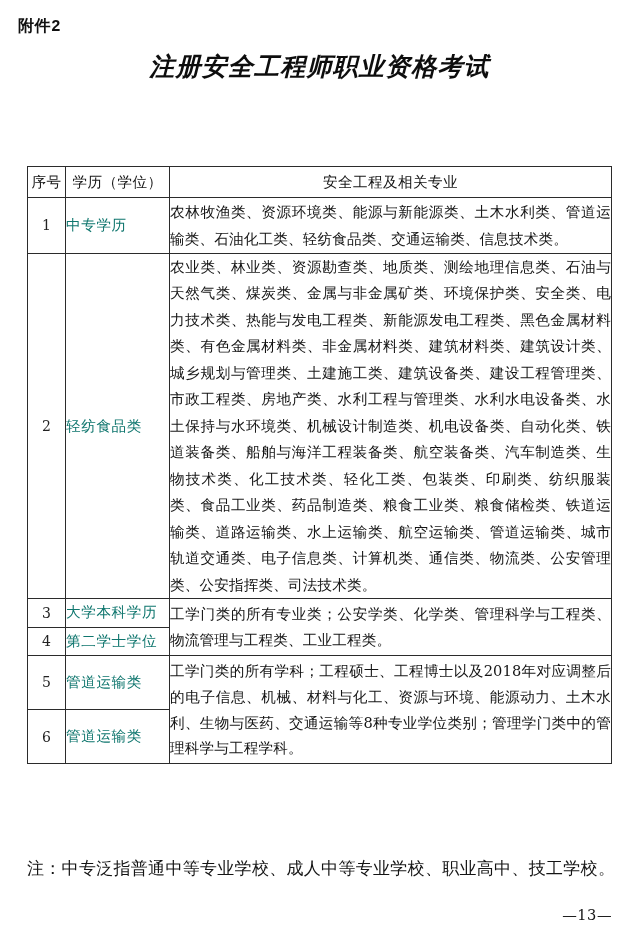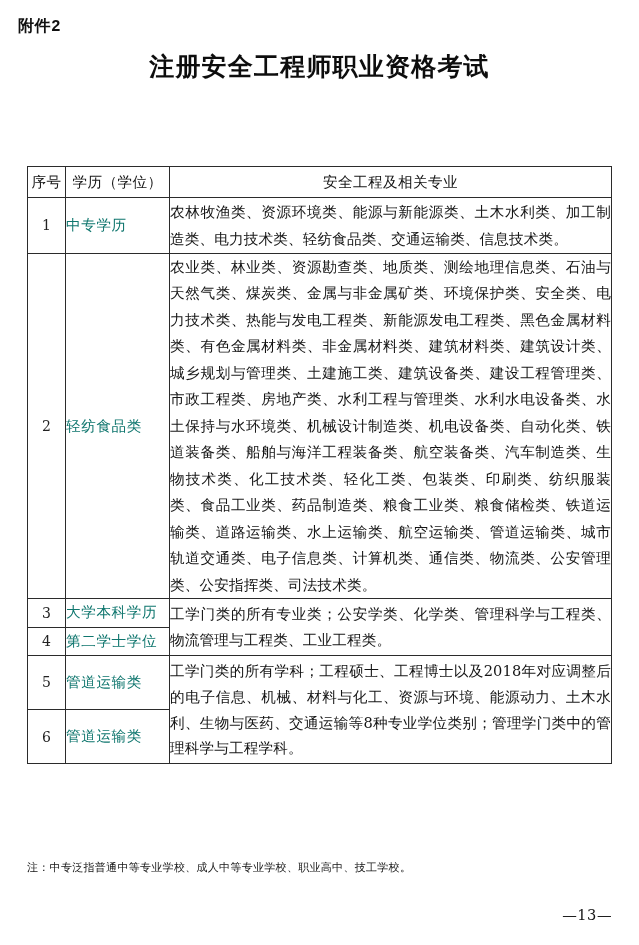--- a/index.html
+++ b/index.html
@@ -46,20 +46,21 @@
     text-align: center;
   }
   .doc-title {
     font-family: "DejaVu Serif", "Liberation Serif", serif;
     font-size: 25px;
     font-weight: 700;
     letter-spacing: 1.2px;
     line-height: 38px;
     color: #0d0d0d;
     white-space: nowrap;
+    font-style: italic;
   }
 
   
   .table-wrap {
     position: absolute;
     left: 27px;
     top: 166px;
     width: 584px;
   }
   table.catalog {
@@ -121,21 +122,21 @@
     line-height: 25.8px;
     padding-top: 2px;
     padding-bottom: 2px;
   }
 
   
   .note {
     position: absolute;
     left: 27px;
     top: 856px;
-    font-size: 11px;
+    font-size: 17px;
     letter-spacing: 0.3px;
     color: #141414;
     line-height: 24px;
     white-space: nowrap;
   }
 
   
   .page-number {
     position: absolute;
     right: 27px;
@@ -167,21 +168,21 @@
         <tr>
           <th class="th-cell">序号</th>
           <th class="th-cell">学历（学位）</th>
           <th class="th-cell th-major">安全工程及相关专业</th>
         </tr>
       </thead>
       <tbody>
         <tr>
           <td class="cell-no">1</td>
           <td class="cell-edu">中专学历</td>
-          <td class="cell-major">农林牧渔类、资源环境类、能源与新能源类、土木水利类、加工制造类、电力技术类、轻纺食品类、交通运输类、信息技术类。</td>
+          <td class="cell-major">农林牧渔类、资源环境类、能源与新能源类、土木水利类、管道运输类、石油化工类、轻纺食品类、交通运输类、信息技术类。</td>
         </tr>
         <tr>
           <td class="cell-no">2</td>
           <td class="cell-edu">轻纺食品类</td>
           <td class="cell-major tight">农业类、林业类、资源勘查类、地质类、测绘地理信息类、石油与天然气类、煤炭类、金属与非金属矿类、环境保护类、安全类、电力技术类、热能与发电工程类、新能源发电工程类、黑色金属材料类、有色金属材料类、非金属材料类、建筑材料类、建筑设计类、城乡规划与管理类、土建施工类、建筑设备类、建设工程管理类、市政工程类、房地产类、水利工程与管理类、水利水电设备类、水土保持与水环境类、机械设计制造类、机电设备类、自动化类、铁道装备类、船舶与海洋工程装备类、航空装备类、汽车制造类、生物技术类、化工技术类、轻化工类、包装类、印刷类、纺织服装类、食品工业类、药品制造类、粮食工业类、粮食储检类、铁道运输类、道路运输类、水上运输类、航空运输类、管道运输类、城市轨道交通类、电子信息类、计算机类、通信类、物流类、公安管理类、公安指挥类、司法技术类。</td>
         </tr>
         <tr>
           <td class="cell-no">3</td>
           <td class="cell-edu">大学本科学历</td>
           <td class="cell-major compact" rowspan="2">工学门类的所有专业类；公安学类、化学类、管理科学与工程类、物流管理与工程类、工业工程类。</td>

